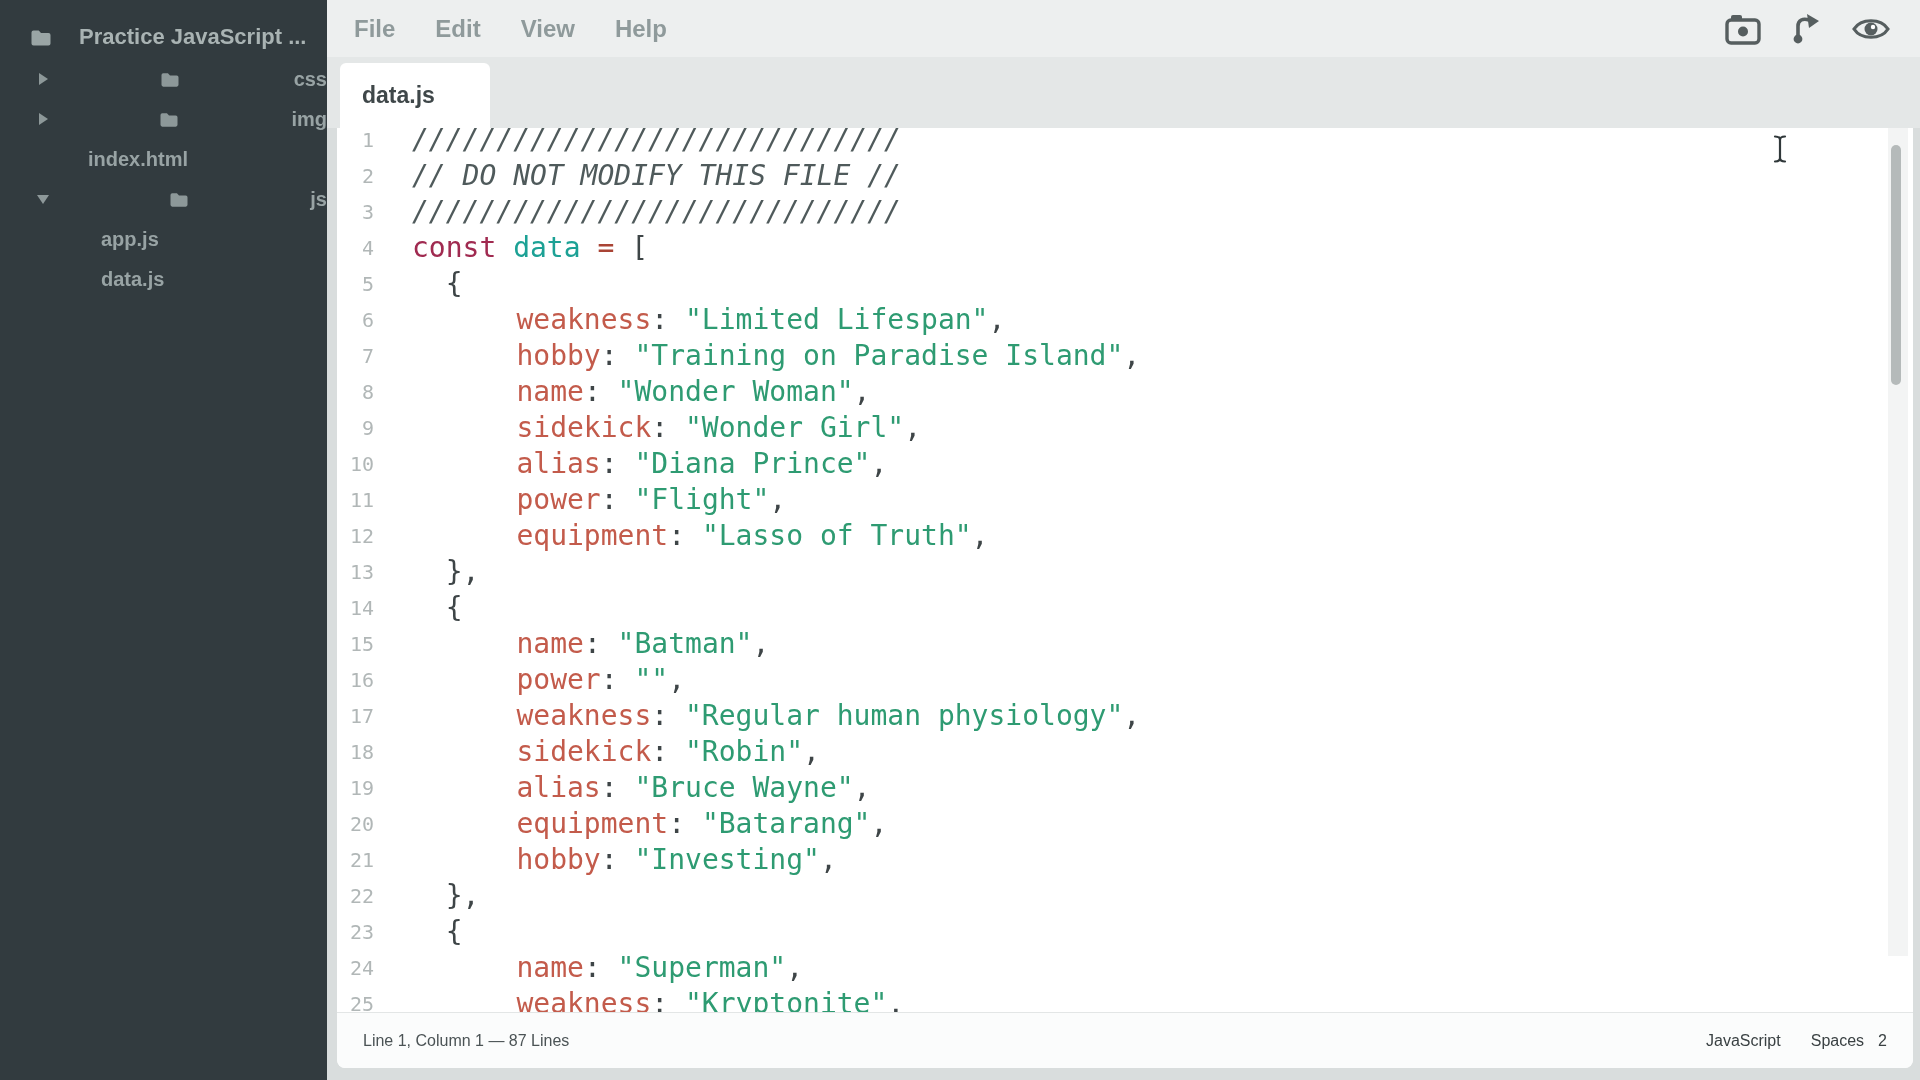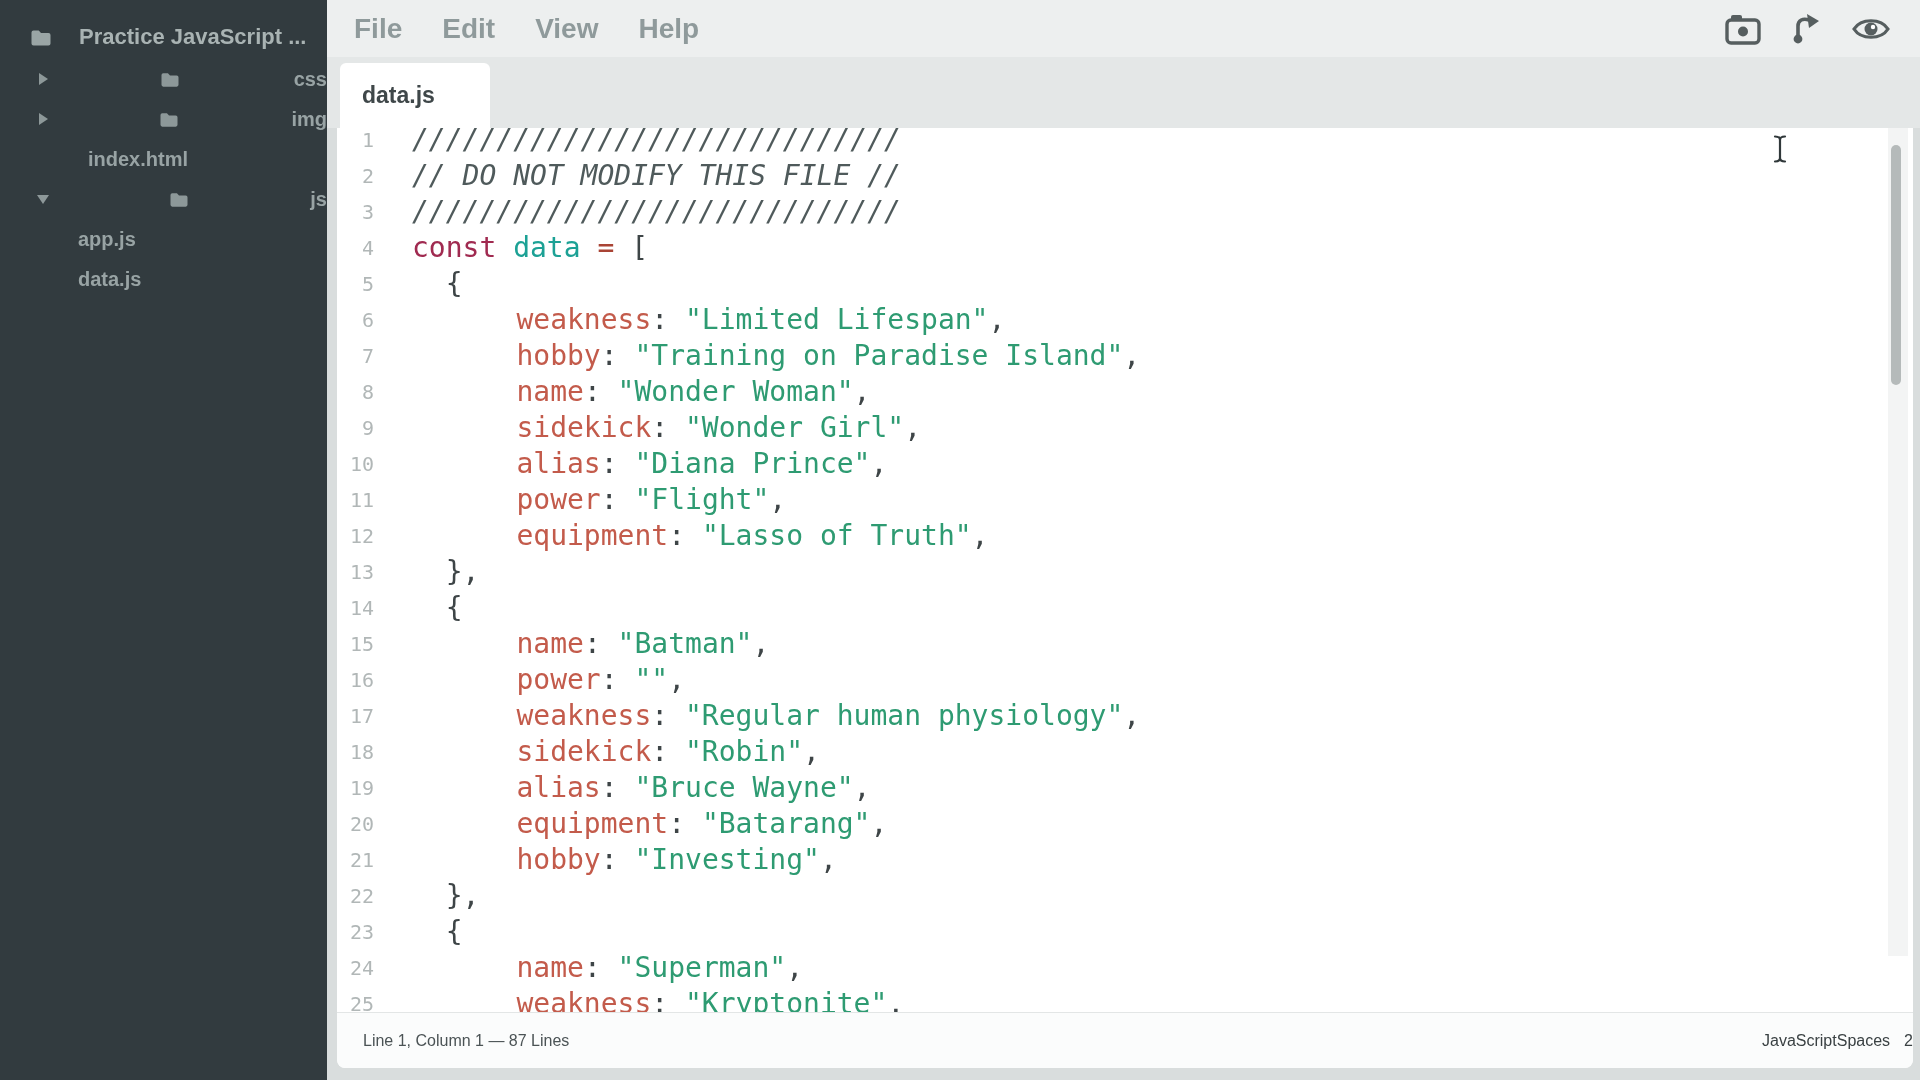--- a/index.html
+++ b/index.html
@@ -21,31 +21,31 @@
   .side-title .label {
     color:var(--c-sidebar_title,#a9b3b3); font-size:22px; font-weight:700;
     margin-left:27px; white-space:nowrap;
   }
   .side-item .label { color:var(--c-sidebar_text,#98a3a4); font-size:20px; font-weight:600; }
   .tri { width:14px; display:flex; justify-content:center; flex:none; }
   .row-folder { padding-left:36px;justify-content:space-between; }
   .row-folder .folder { margin-left:12px; }
   .row-folder .label  { margin-left:15px; }
   .row-rootfile { padding-left:88px; }
-  .row-nestedfile { padding-left:78px; }
+  .row-nestedfile { padding-left:101px; }
   .folder-svg, .tri-svg { display:block; }
 
   
   .menubar {
     position:absolute; left:327px; top:0; right:0; height:57px;
     background:var(--c-menubar_bg,#edefef);
     display:flex; align-items:center; padding-left:27px; gap:40px;
   }
   .menu-item {
-    font-size:28px; font-weight:600; color:var(--c-menu_text,#8f9a9b);
+    font-size:24px; font-weight:600; color:var(--c-menu_text,#8f9a9b);
     cursor:pointer;
   }
   .toolbar-icons {
     position:absolute; right:30px; top:0; height:57px;
     display:flex; align-items:center; gap:26px;
   }
   .tool-btn { width:38px; height:38px; display:flex; align-items:center; justify-content:center; cursor:pointer; }
 
   .tabstrip {
     position:absolute; left:327px; top:57px; right:0; height:71px;
@@ -94,21 +94,21 @@
     border-radius:5px; background:var(--c-scroll_thumb,#b5baba); cursor:pointer;
   }
 
   .statusbar {
     position:absolute; left:0; right:0; bottom:0; height:56px;
     background:#fbfcfc; border-top:1px solid #e3e6e6;
     border-radius:0 0 8px 8px;
     display:flex; align-items:center; font-size:16px;
   }
   .status-left { margin-left:26px; color:var(--c-status_text,#4b5355); flex:1; }
-  .status-right { display:flex; align-items:center; color:var(--c-status_right,#3a4143); }
+  .status-right { display:flex; align-items:center; gap:30px; margin-right:26px; color:var(--c-status_right,#3a4143); }
   .spaces-group { display:flex; gap:14px; cursor:pointer; }
   .status-lang { cursor:pointer; }
 
   .bottom-strip {
     position:absolute; left:327px; right:0; bottom:0; height:12px;
     background:var(--c-bottom_strip,#d9dddd);
   }
 
   .mouse-cursor { position:absolute; left:1772px; top:134px; pointer-events:none; }
 </style>

